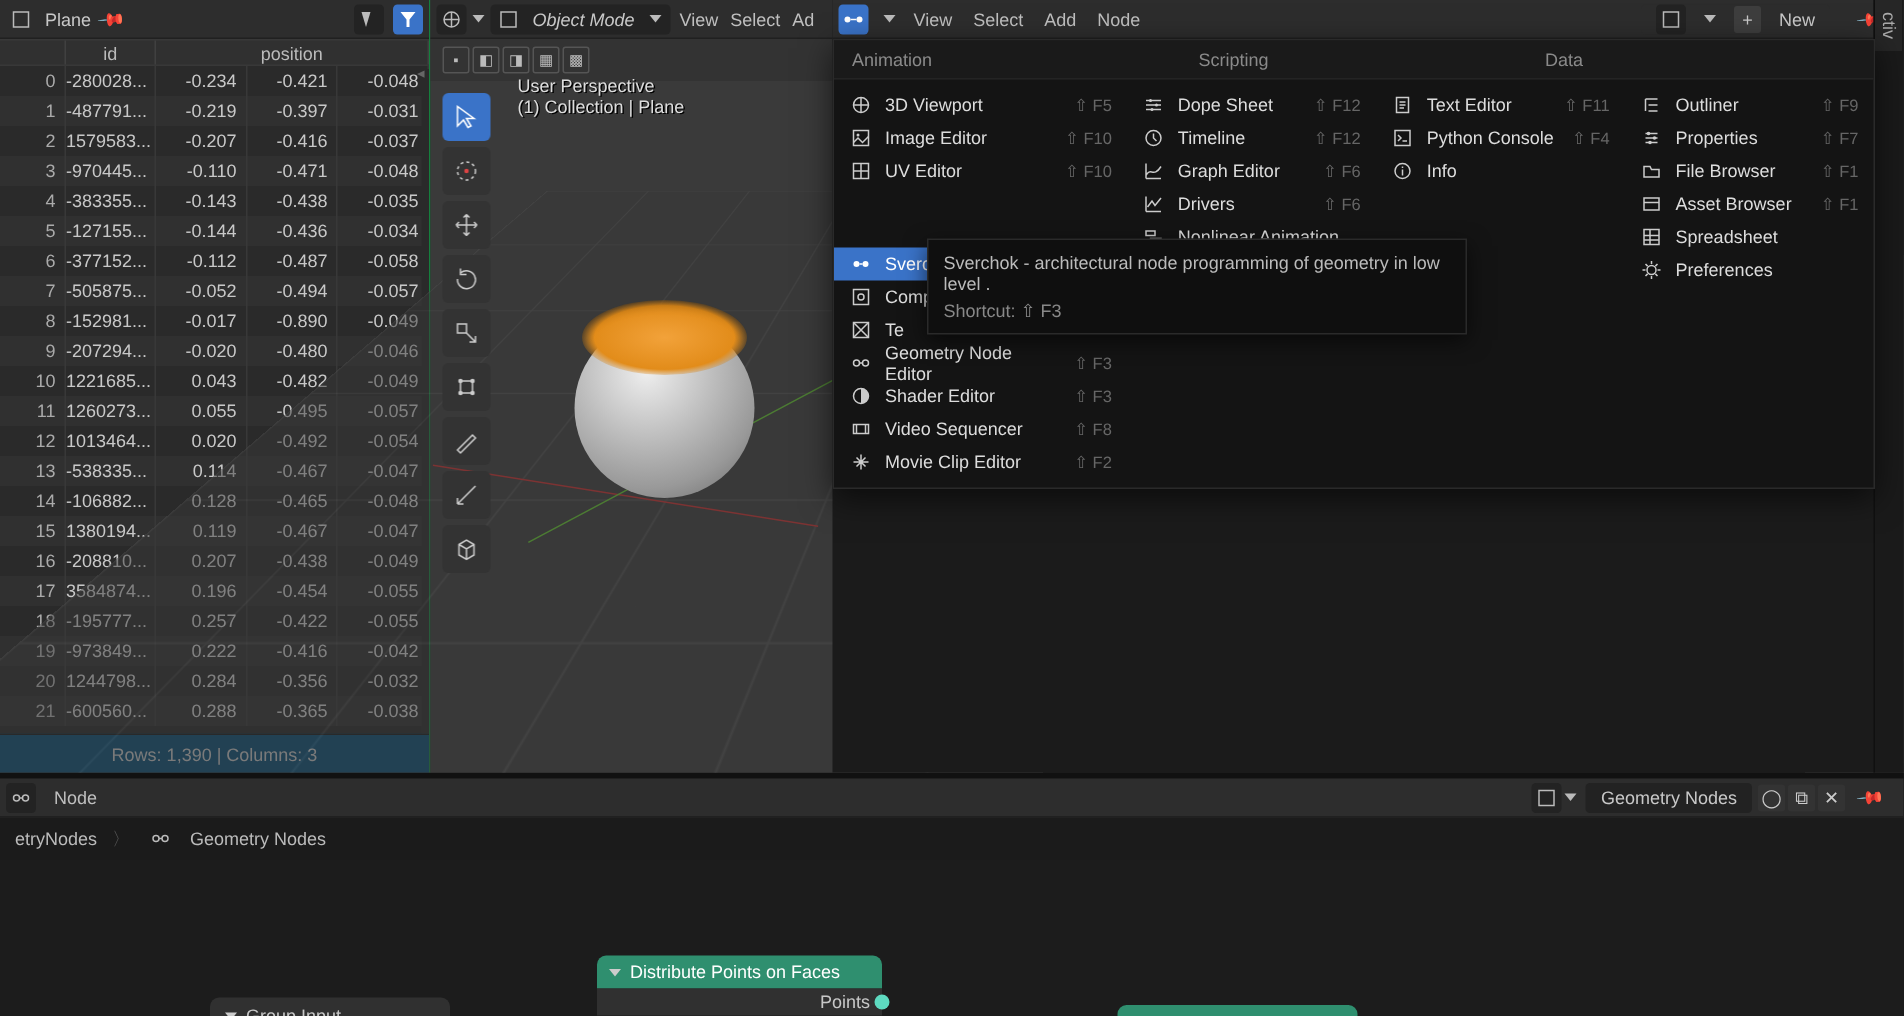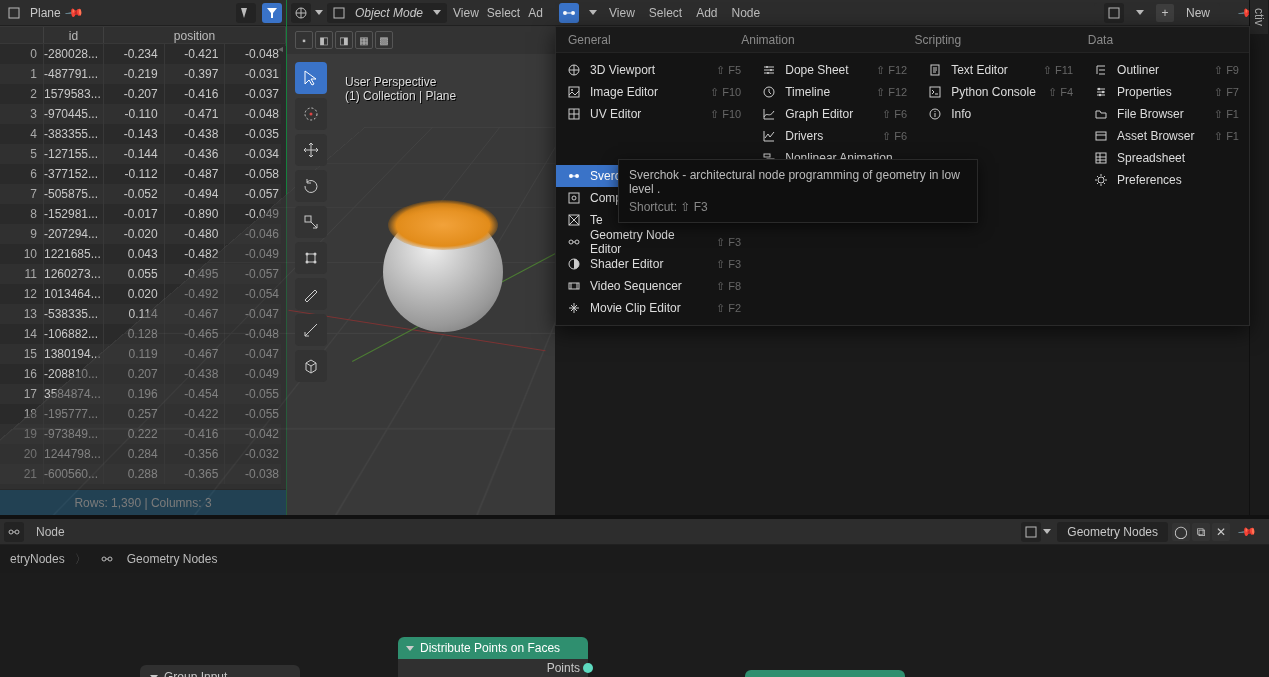--- a/index.html
+++ b/index.html
@@ -41,21 +41,21 @@
   .seltools { display:flex; gap:0;}
   .seltools span { width:18px;height:18px; border:1px solid #555; margin-right:2px; border-radius:2px; display:flex;align-items:center;justify-content:center; font-size:10px; color:#bbb;}
   #options-btn{ background:#232323; padding:3px 8px; border-radius:3px; display:flex; align-items:center; gap:6px;}
   #toolbar { position:absolute; left:8px; top:62px; display:flex; flex-direction:column; gap:4px; }
   .tool { width:32px; height:32px; background:#333; border-radius:4px; display:flex; align-items:center; justify-content:center; }
   .tool.active { background:#3a73c8; }
   #gizmo { position:absolute; right:22px; top:66px; width:60px; height:60px; }
   #gizmo .ax { position:absolute; width:18px;height:18px;border-radius:50%; font-size:10px; font-weight:bold; display:flex;align-items:center;justify-content:center; }
   #view-btns { position:absolute; right:20px; top:140px; display:flex; flex-direction:column; gap:8px;}
   .vbtn { width:24px;height:24px; background:#4a4a4a; border-radius:50%; display:flex;align-items:center;justify-content:center;}
-  #persp { position:absolute; left:58px; top:75px; color:#ddd; text-shadow:1px 1px 0 #000;}
+  #persp { position:absolute; left:58px; top:50px; color:#ddd; text-shadow:1px 1px 0 #000;}
   #object { position:absolute; left:86px; top:190px; width:140px;height:140px;}
   #object .bowl { width:120px;height:120px; border-radius:50%; background:radial-gradient(circle at 40% 30%, #eee, #999 70%, #666); position:absolute; top:22px; left:10px;}
   #object .pts { position:absolute; top:10px; left:15px; width:110px; height:50px; border-radius:55px/25px; background:radial-gradient(ellipse, #f2a23a 0%, #e28c1a 60%, transparent 75%); box-shadow:0 4px 6px rgba(0,0,0,.2) inset;}
   .axis-line{position:absolute; height:1px;}
   #ax-red{ background:#7c3333; width:260px; transform:rotate(9deg); top:330px; left:0;}
   #ax-green{ background:#4c7c33; width:260px; transform:rotate(-28deg); top:300px; left:50px;}
   #floor { position:absolute; inset:56px 0 0 0; background:
      linear-gradient(#4a4a4a 1px,transparent 1px) 0 0/80px 80px,
      linear-gradient(90deg,#4a4a4a 1px,transparent 1px) 0 0/80px 80px,
      #383838;
@@ -468,21 +468,20 @@
     </div>
     <span class="pin" style="margin:0 10px">📌</span>
   </div>
   <div id="tabcol">
       <div class="vt">ctiv</div>
     </div>
 </div>
 
 <div id="dd">
   <div id="dd-head">
-    <div>General</div>
     <div>Animation</div>
     <div>Scripting</div>
     <div>Data</div>
   </div>
   <div id="dd-body">
     <div class="dd-col" id="dd-general">
         <div class="dd-row">
           <span class="ic">
             <svg width="14" height="14">
               <circle cx="7" cy="7" r="5" fill="none" stroke="#ccc"></circle>

